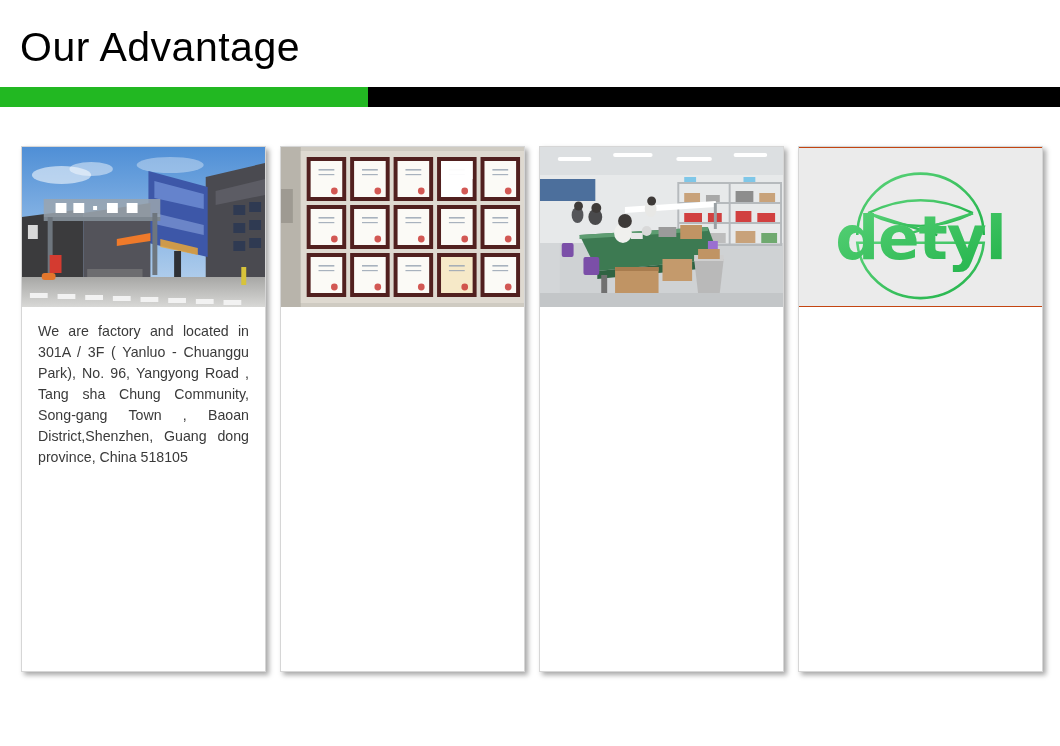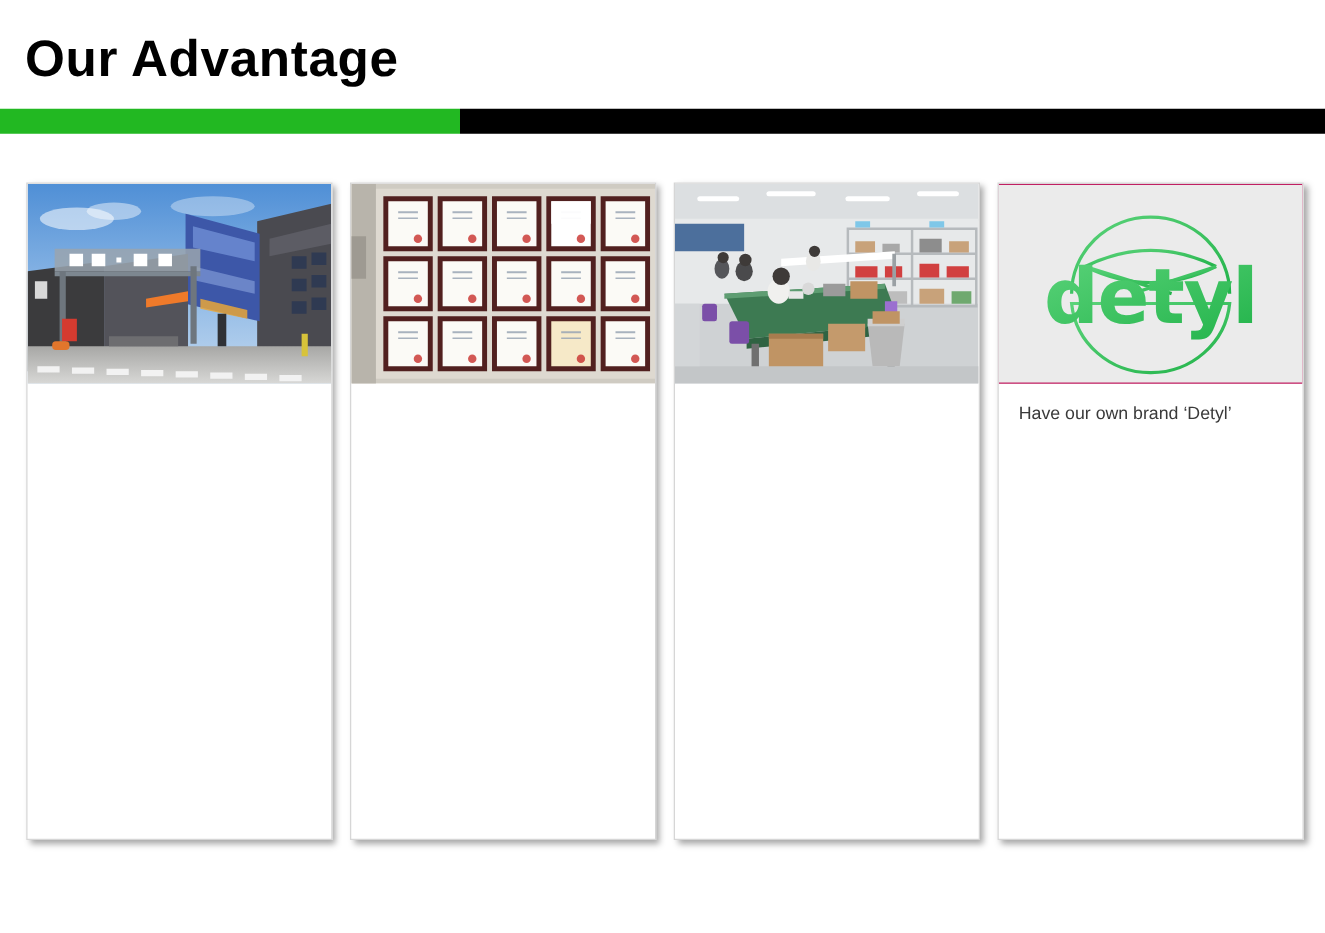--- a/index.html
+++ b/index.html
@@ -14,21 +14,21 @@
     overflow: hidden;
     position: relative;
   }
 
   
   #page-title {
     position: absolute;
     left: 20px;
     top: 22px;
     font-size: 41px;
-    font-weight: bold;
+    font-weight: normal;
     letter-spacing: 0.5px;
     color: #000000;
     line-height: 50px;
     white-space: nowrap;
   }
   #rule-bar {
     position: absolute;
     left: 0;
     top: 87px;
     width: 1060px;
@@ -169,20 +169,21 @@
 
         <rect x="28" y="108" width="12" height="18" fill="#d43b30"></rect>
         <rect x="154" y="104" width="7" height="26" fill="#2f3136"></rect>
         <rect x="20" y="126" width="14" height="7" rx="3" fill="#e2762c"></rect>
         <rect x="222" y="120" width="5" height="18" fill="#d7c33a"></rect>
         <g fill="#6d6d70">
           <rect x="66" y="122" width="56" height="8"></rect>
         </g>
       </svg>
     </div>
+    <div class="card-text justified">We are factory and located in 301A / 3F ( Yanluo - Chuanggu Park), No. 96, Yangyong Road , Tang sha Chung Community, Song-gang Town , Baoan District,Shenzhen, Guang dong province, China 518105</div>
   </div>
 
   <div class="advantage-card">
     <div class="card-media">
       <svg viewBox="0 0 246 160" preserveAspectRatio="none" xmlns="http://www.w3.org/2000/svg">
         <rect x="0" y="0" width="246" height="160" fill="#cfcbc2"></rect>
         <rect x="0" y="0" width="20" height="160" fill="#b8b4ab"></rect>
         <rect x="0" y="42" width="12" height="34" fill="#9e9a92"></rect>
         <rect x="20" y="4" width="226" height="152" fill="#ded9d0"></rect>
         <g>
@@ -360,21 +361,21 @@
         <rect x="156" y="108" width="30" height="6" fill="#cfcfcf"></rect>
         <rect x="160" y="102" width="22" height="10" fill="#c09464"></rect>
 
         <rect x="0" y="146" width="246" height="14" fill="#c3c6c8"></rect>
         <rect x="0" y="96" width="20" height="50" fill="#d3d6d8"></rect>
       </svg>
     </div>
   </div>
 
   <div class="advantage-card">
-    <div class="card-media" style="background:#be185d;">
+    <div class="card-media" style="background:#c2410c;">
       <svg viewBox="0 0 246 160" preserveAspectRatio="xMidYMid meet" xmlns="http://www.w3.org/2000/svg">
         <defs>
           <linearGradient id="detylgrad" x1="0" y1="0" x2="1" y2="1">
             <stop offset="0%" stop-color="#5bd37a"></stop>
             <stop offset="100%" stop-color="#22b34a"></stop>
           </linearGradient>
         </defs>
         <rect x="0" y="0" width="246" height="160" fill="#ebebeb"></rect>
         <g stroke="url(#detylgrad)" stroke-width="2.6" fill="none">
 
@@ -387,16 +388,15 @@
           <path d="M70 66 Q123 40 176 66"></path>
           <line x1="108" y1="48" x2="108" y2="88"></line>
           <line x1="140" y1="48" x2="140" y2="88"></line>
           <line x1="70" y1="66" x2="140" y2="88"></line>
           <line x1="176" y1="66" x2="108" y2="88"></line>
           <line x1="62" y1="88" x2="184" y2="88"></line>
         </g>
         <text x="123" y="112" text-anchor="middle" font-family="'DejaVu Sans', sans-serif" font-size="62" font-weight="bold" fill="url(#detylgrad)" letter-spacing="-1">detyl</text>
       </svg>
     </div>
-    <div class="card-text">Have our own brand ‘Detyl’</div>
   </div>
 
 </div>
 
 </body></html>

